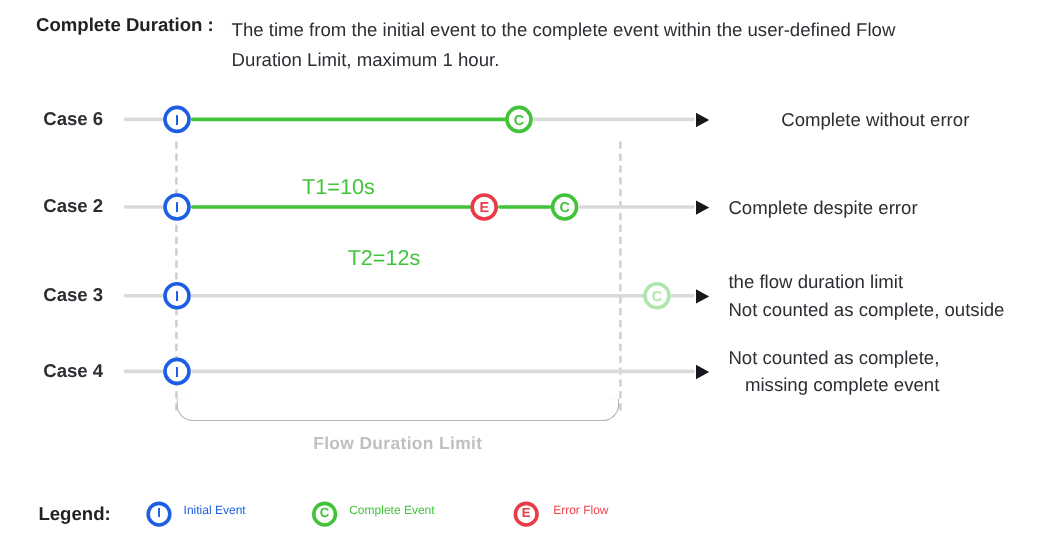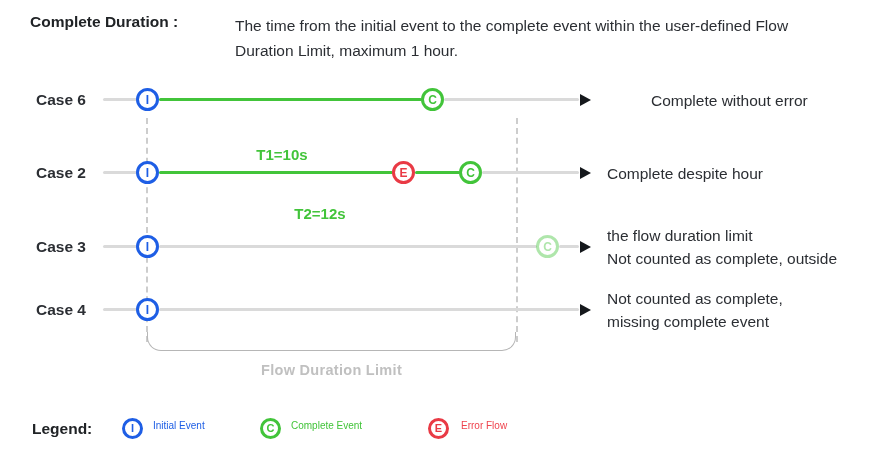--- a/index.html
+++ b/index.html
@@ -2,42 +2,42 @@
 <html><head>
 <meta charset="utf-8">
 <style>
   html,body{margin:0;padding:0;background:#fff;}
   .canvas{
     position:relative;width:856px;height:457px;background:#ffffff;
     font-family:"Liberation Sans",sans-serif;color:#2b2e33;overflow:hidden;
   }
   
   .hdr-term{position:absolute;left:30px;top:13px;font-size:15.5px;font-weight:700;color:#202326;}
-  .hdr-def{position:absolute;left:193px;top:13px;font-size:15.5px;line-height:25px;color:#2b2e33;margin-left:42px;}
+  .hdr-def{position:absolute;left:193px;top:13px;font-size:15.5px;line-height:25px;color:#2b2e33;}
   
   .case-label{position:absolute;left:36px;font-size:15.5px;font-weight:600;color:#2b2e33;}
   .line{position:absolute;height:3px;border-radius:2px;}
   .line.gray{background:#dadada;}
   .line.green{background:#42c43a;}
   .evt{
     position:absolute;width:23px;height:23px;border-radius:50%;background:#fff;
     box-sizing:border-box;display:flex;align-items:center;justify-content:center;
     font-size:12px;font-weight:700;line-height:1;
   }
   .evt.initial{border:3.5px solid #1e5ee5;color:#1e5ee5;}
   .evt.complete{border:3.5px solid #42c43a;color:#42c43a;}
   .evt.error{border:3.5px solid #e93a45;color:#e93a45;}
   .evt.faded{opacity:.42;}
   .arrow{
     position:absolute;width:0;height:0;
     border-top:6px solid transparent;border-bottom:6px solid transparent;
     border-left:11px solid #15181c;
   }
   .note{position:absolute;left:607px;font-size:15.5px;line-height:23px;color:#2b2e33;}
-  .tlabel{position:absolute;width:80px;text-align:center;font-size:15px;font-weight:700;color:#42c43a;}
+  .tlabel{position:absolute;width:80px;text-align:center;font-size:18px;font-weight:400;color:#42c43a;}
   
   .dashv{position:absolute;top:118px;height:224px;width:0;border-left:2px dashed #cdcdcd;}
   .bracket{
     position:absolute;left:147px;top:332px;width:369px;height:19px;box-sizing:border-box;
     border:1.6px solid #b6b6b6;border-top:none;border-radius:0 0 14px 14px;
   }
   .bracket-label{
     position:absolute;left:147px;top:362px;width:369px;text-align:center;
     font-size:14.5px;font-weight:600;letter-spacing:.3px;color:#c0c0c0;
   }
@@ -98,21 +98,21 @@
     <div class="evt error" style="left:392px;top:161px;">
         <span>E</span>
       </div>
     <div class="line green" style="left:415px;top:171px;width:45px;"></div>
     <div class="evt complete" style="left:459px;top:161px;">
         <span>C</span>
       </div>
     <div class="line gray" style="left:482px;top:171px;width:97px;"></div>
     <div class="arrow" style="left:580px;top:167px;"></div>
     <div class="note" style="top:162px;">
-      <div>Complete despite hour</div>
+      <div>Complete despite error</div>
     </div>
   </div>
 
   <div class="tlabel" style="left:280px;top:205px;">T2=12s</div>
 
   <div>
     <div class="case-label" style="top:238px;">Case 3</div>
     <div class="line gray" style="left:103px;top:245px;width:34px;"></div>
     <div class="evt initial" style="left:136px;top:235px;">
         <span>I</span>
@@ -130,21 +130,21 @@
   </div>
 
   <div>
     <div class="case-label" style="top:301px;">Case 4</div>
     <div class="line gray" style="left:103px;top:308px;width:34px;"></div>
     <div class="evt initial" style="left:136px;top:298px;">
         <span>I</span>
       </div>
     <div class="line gray" style="left:159px;top:308px;width:420px;"></div>
     <div class="arrow" style="left:580px;top:304px;"></div>
-    <div class="note" style="top:287px;">
+    <div class="note" style="top:287px;text-align:right;">
       <div>Not counted as complete,</div>
       <div>missing complete event</div>
     </div>
   </div>
 
   <div class="bracket"></div>
   <div class="bracket-label">Flow Duration Limit</div>
 
   <div>
     <div class="legend-title">Legend:</div>

